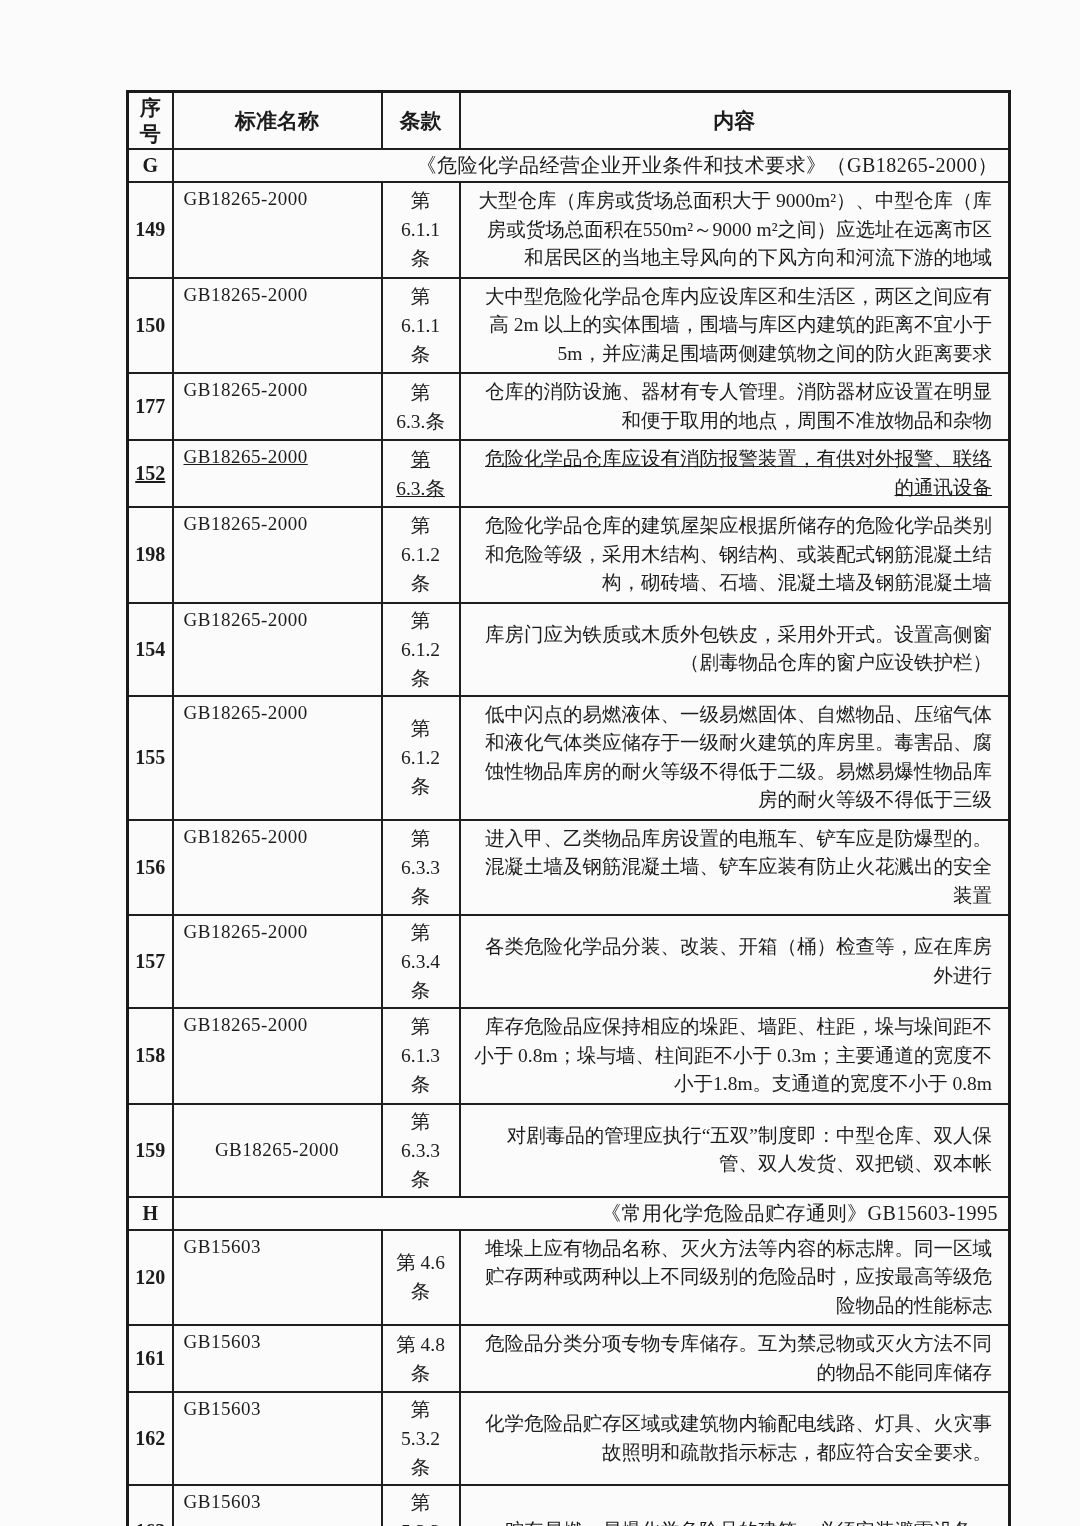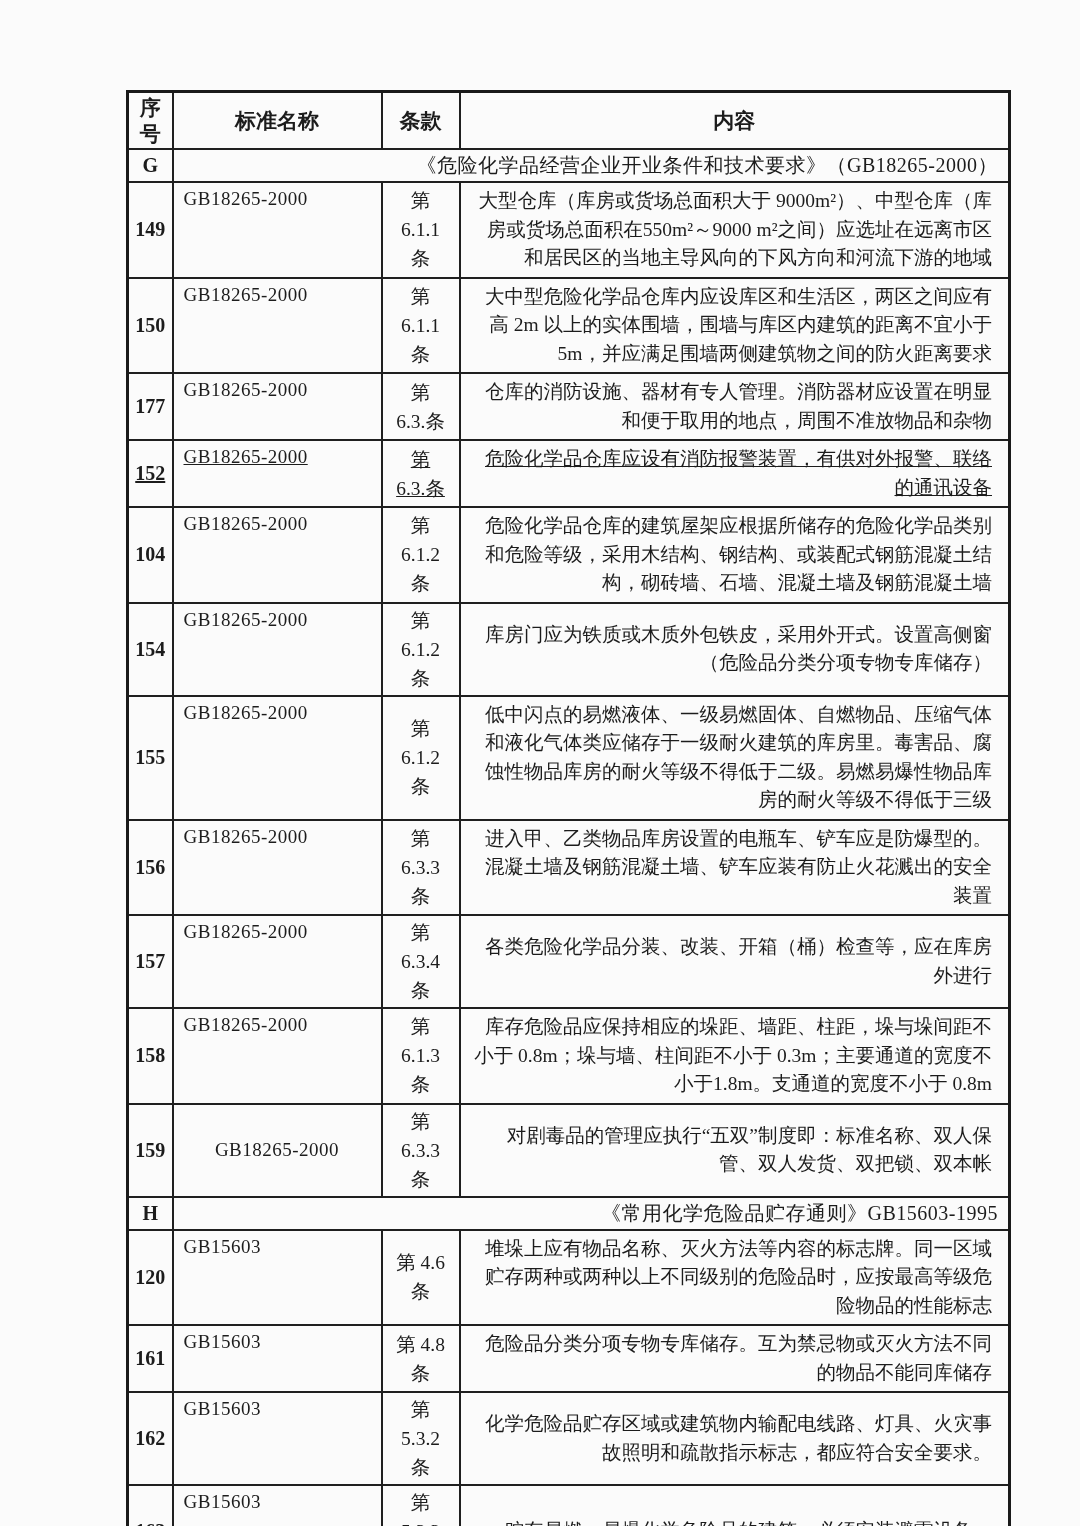--- a/index.html
+++ b/index.html
@@ -152,34 +152,34 @@
     <td class="c-content">仓库的消防设施、器材有专人管理。消防器材应设置在明显和便于取用的地点，周围不准放物品和杂物</td>
   </tr>
         <tr>
     <td class="c-no">152</td>
     <td class="c-std">GB18265-2000</td>
     <td class="c-clause">第
 6.3.条</td>
     <td class="c-content">危险化学品仓库应设有消防报警装置，有供对外报警、联络的通讯设备</td>
   </tr>
         <tr>
-    <td class="c-no">104</td>
+    <td class="c-no">198</td>
     <td class="c-std">GB18265-2000</td>
     <td class="c-clause">第
 6.1.2
 条</td>
     <td class="c-content">危险化学品仓库的建筑屋架应根据所储存的危险化学品类别和危险等级，采用木结构、钢结构、或装配式钢筋混凝土结构，砌砖墙、石墙、混凝土墙及钢筋混凝土墙</td>
   </tr>
         <tr>
     <td class="c-no">154</td>
     <td class="c-std">GB18265-2000</td>
     <td class="c-clause">第
 6.1.2
 条</td>
-    <td class="c-content">库房门应为铁质或木质外包铁皮，采用外开式。设置高侧窗（危险品分类分项专物专库储存）</td>
+    <td class="c-content">库房门应为铁质或木质外包铁皮，采用外开式。设置高侧窗（剧毒物品仓库的窗户应设铁护栏）</td>
   </tr>
         <tr>
     <td class="c-no">155</td>
     <td class="c-std">GB18265-2000</td>
     <td class="c-clause">第
 6.1.2
 条</td>
     <td class="c-content">低中闪点的易燃液体、一级易燃固体、自燃物品、压缩气体和液化气体类应储存于一级耐火建筑的库房里。毒害品、腐蚀性物品库房的耐火等级不得低于二级。易燃易爆性物品库房的耐火等级不得低于三级</td>
   </tr>
         <tr>
@@ -205,21 +205,21 @@
 6.1.3
 条</td>
     <td class="c-content">库存危险品应保持相应的垛距、墙距、柱距，垛与垛间距不小于 0.8m；垛与墙、柱间距不小于 0.3m；主要通道的宽度不小于1.8m。支通道的宽度不小于 0.8m</td>
   </tr>
         <tr class="std-center">
     <td class="c-no">159</td>
     <td class="c-std">GB18265-2000</td>
     <td class="c-clause">第
 6.3.3
 条</td>
-    <td class="c-content">对剧毒品的管理应执行“五双”制度即：标准名称、双人保管、双人发货、双把锁、双本帐</td>
+    <td class="c-content">对剧毒品的管理应执行“五双”制度即：中型仓库、双人保管、双人发货、双把锁、双本帐</td>
   </tr>
         <tr>
     <td class="c-no">H</td>
     <td class="c-section" colspan="3">《常用化学危险品贮存通则》GB15603-1995</td>
   </tr>
         <tr>
     <td class="c-no">120</td>
     <td class="c-std">GB15603</td>
     <td class="c-clause">第 4.6
 条</td>

